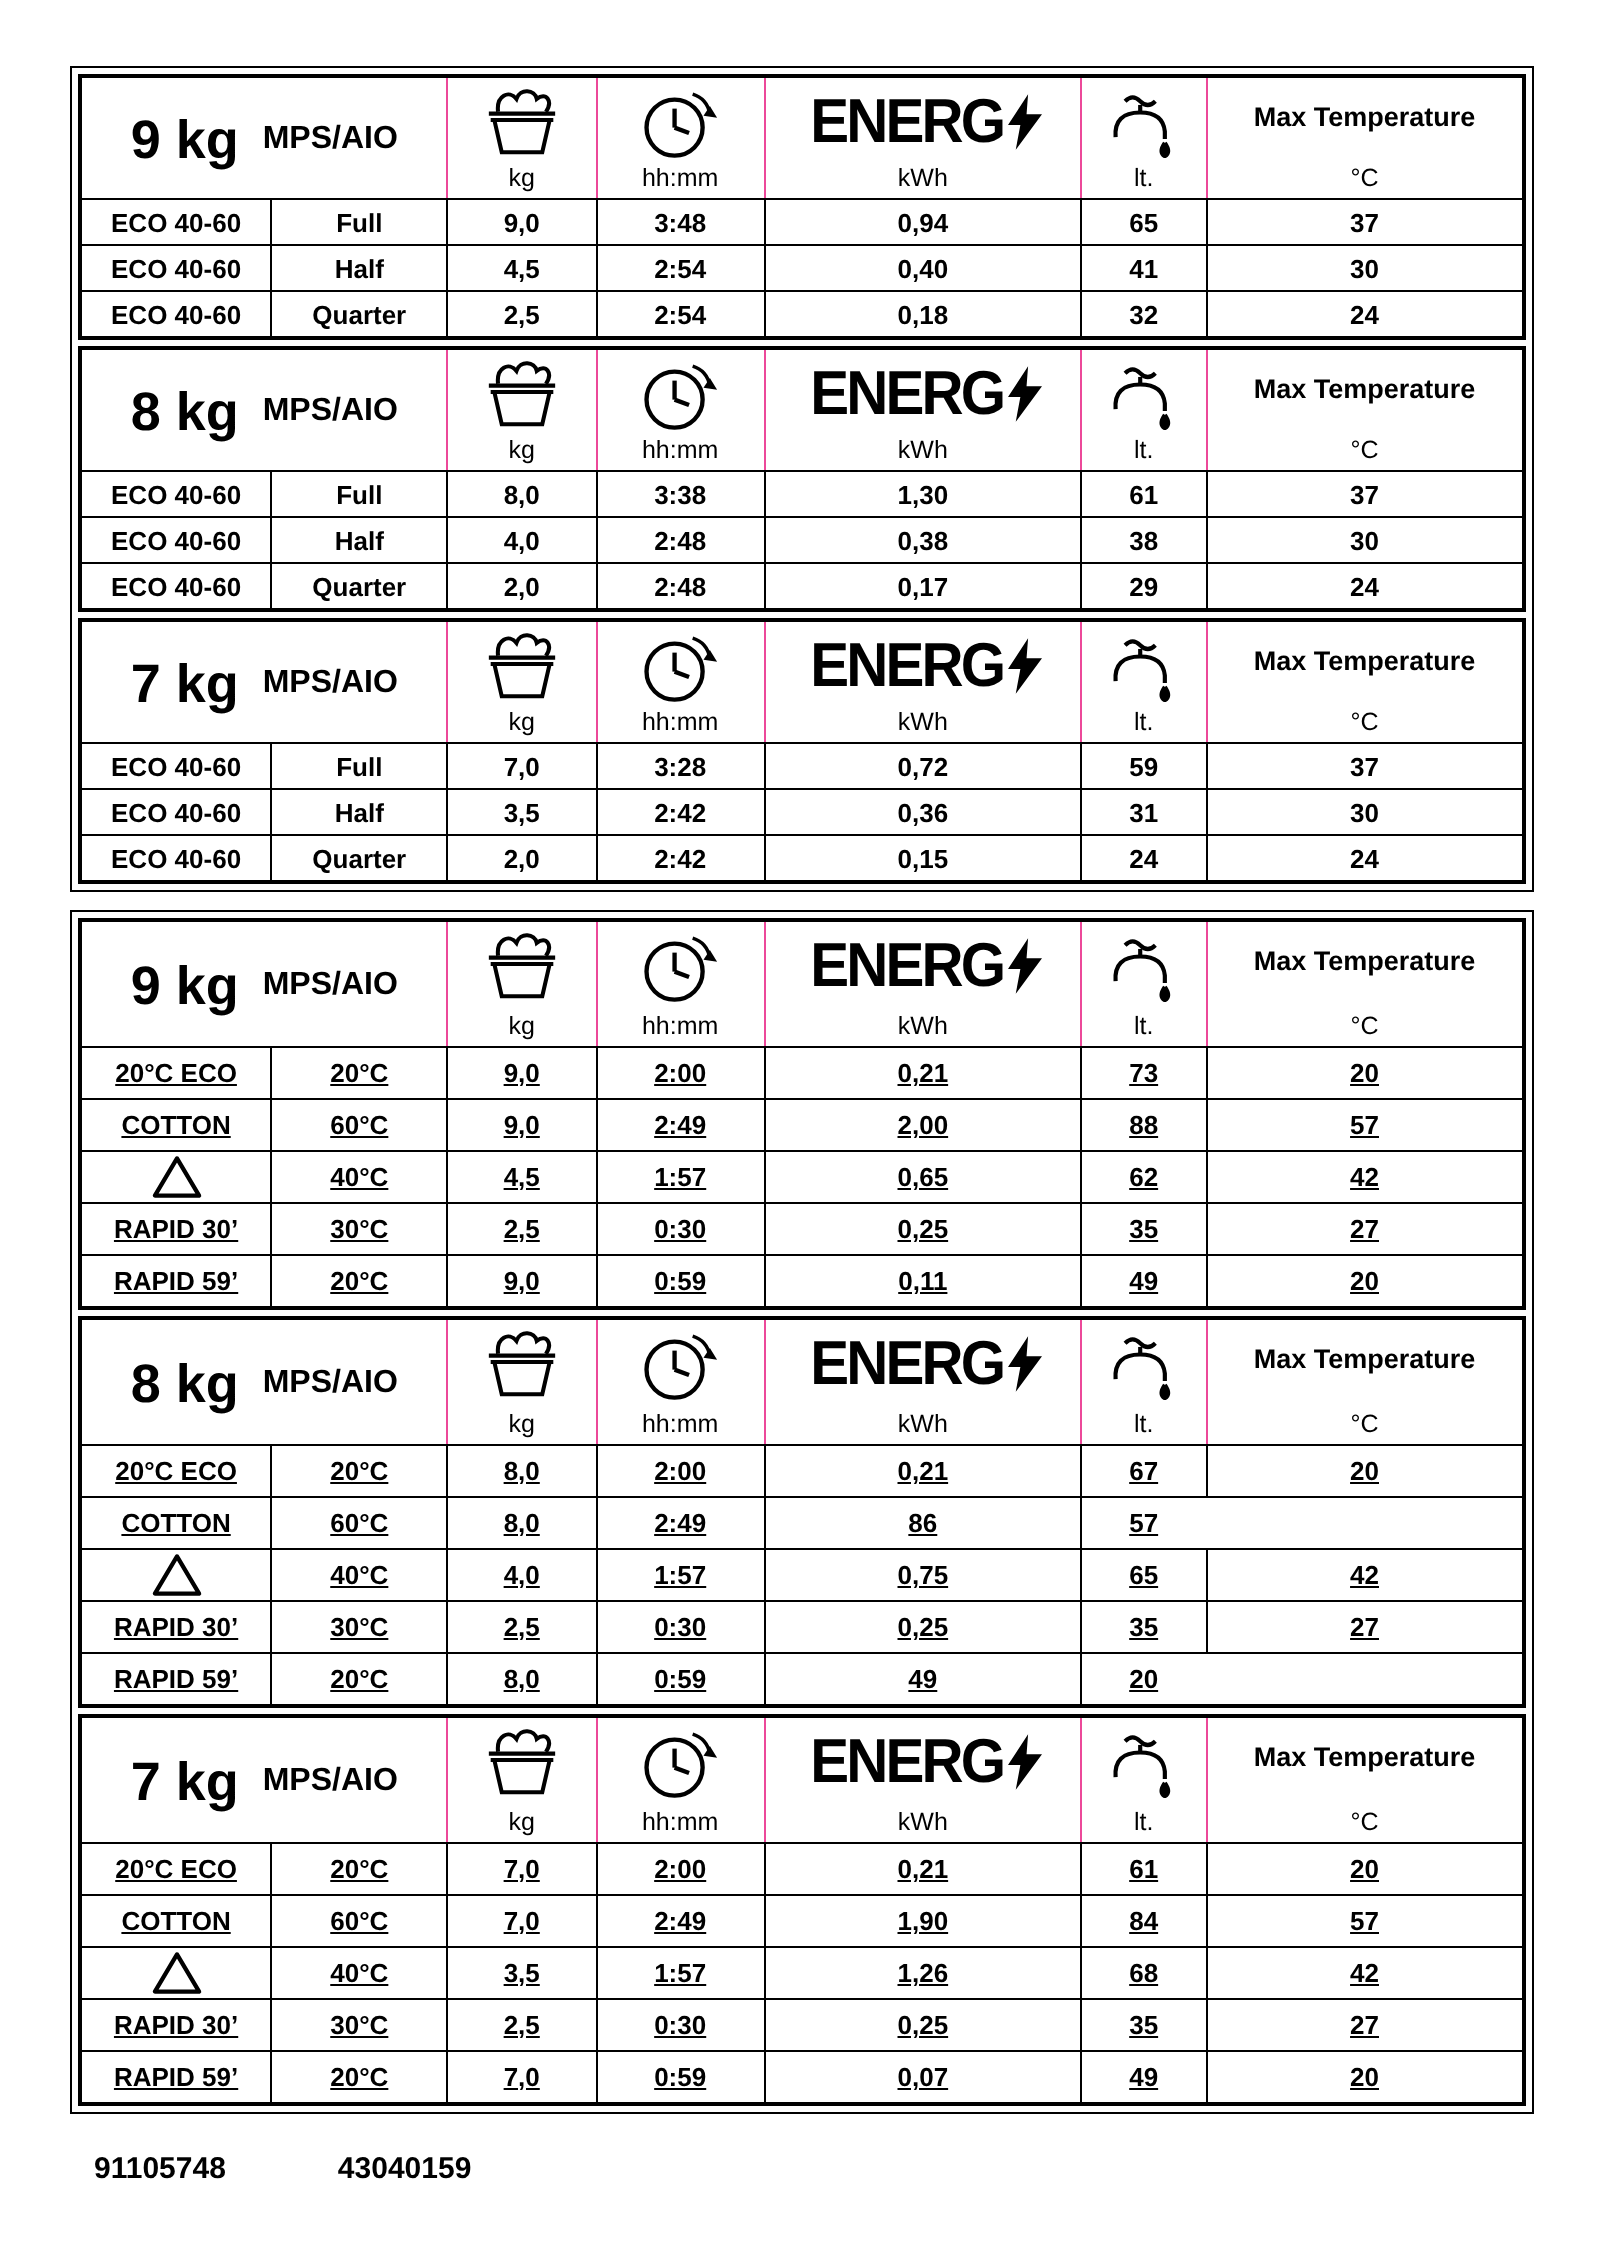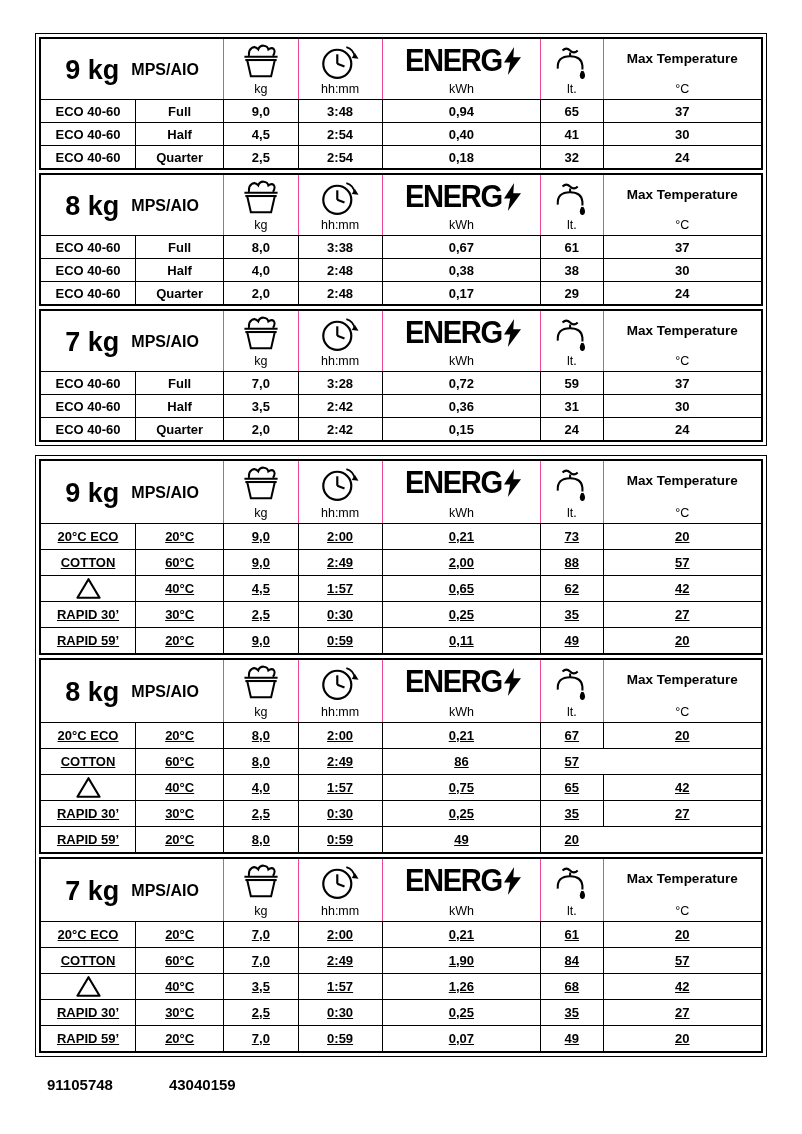--- a/index.html
+++ b/index.html
@@ -176,21 +176,21 @@
           <div class="hcell">
             <div class="mtlabel">Max Temperature</div>
             <div class="unit">°C</div>
           </div>
         </div>
         <div class="row drow">
           <div class="dcell">ECO 40-60</div>
           <div class="dcell">Full</div>
           <div class="dcell">8,0</div>
           <div class="dcell">3:38</div>
-          <div class="dcell">0,67</div>
+          <div class="dcell">1,30</div>
           <div class="dcell">61</div>
           <div class="dcell">37</div>
         </div>
         <div class="row drow">
           <div class="dcell">ECO 40-60</div>
           <div class="dcell">Half</div>
           <div class="dcell">4,0</div>
           <div class="dcell">2:48</div>
           <div class="dcell">0,38</div>
           <div class="dcell">38</div>

